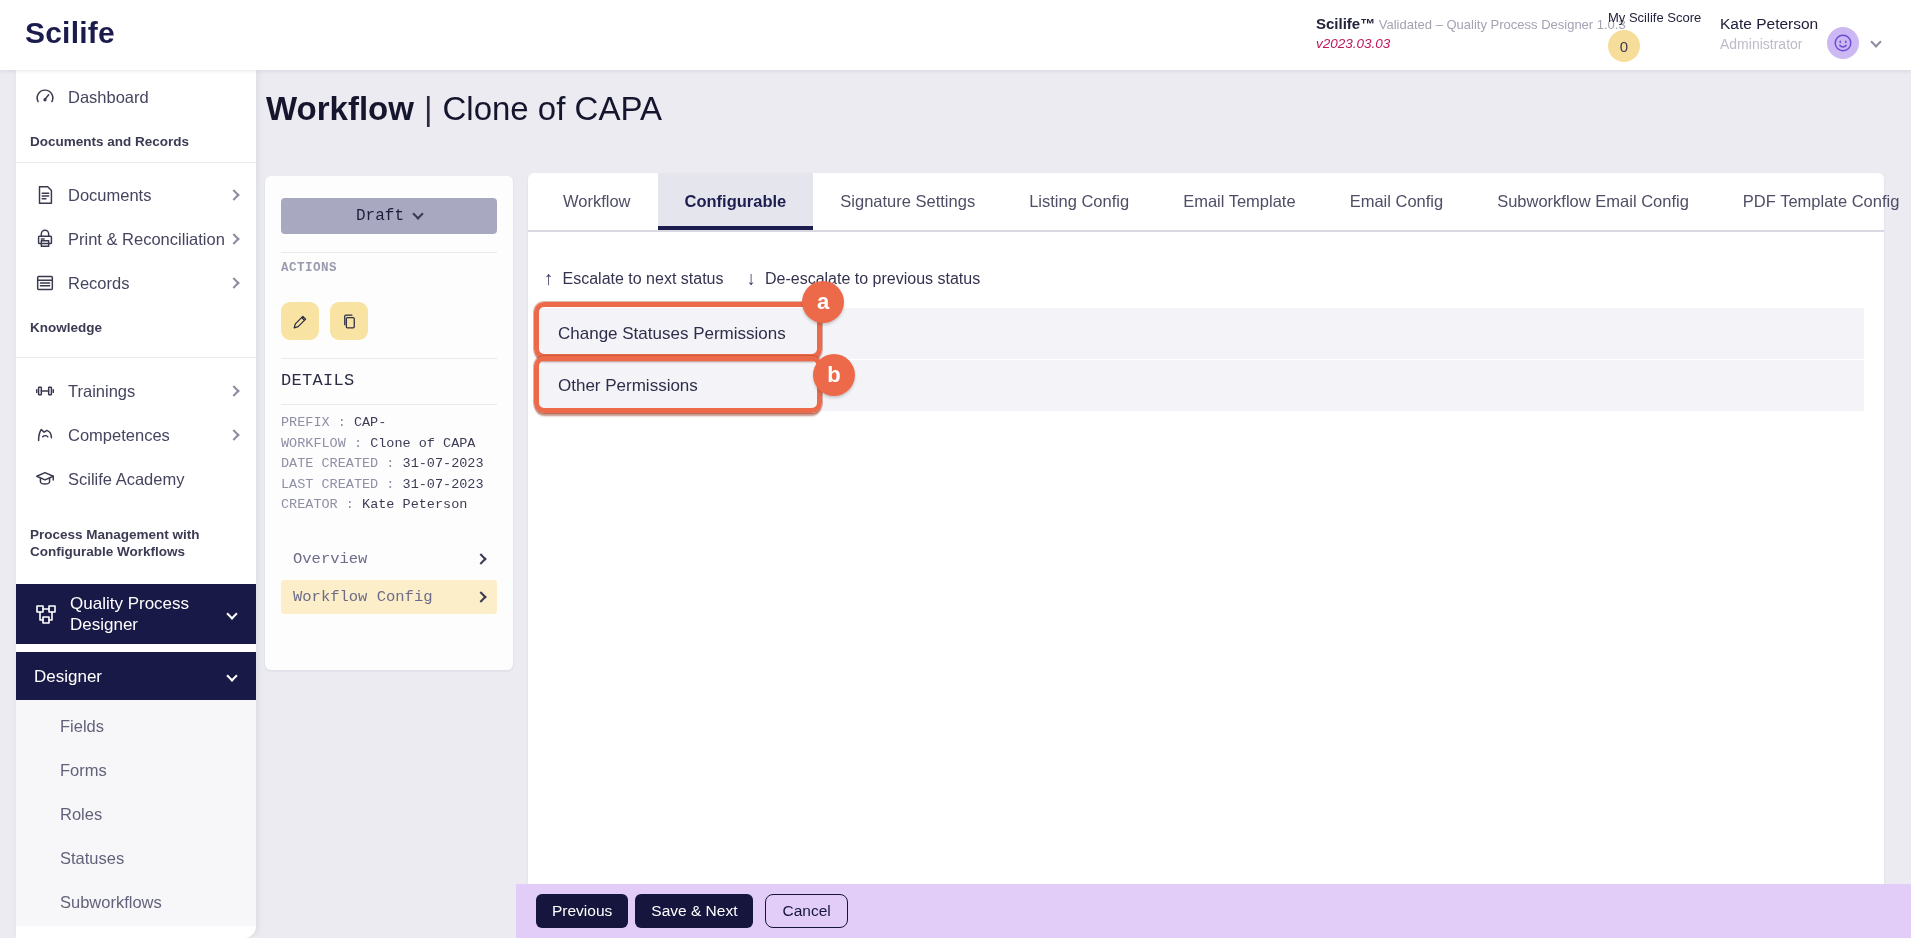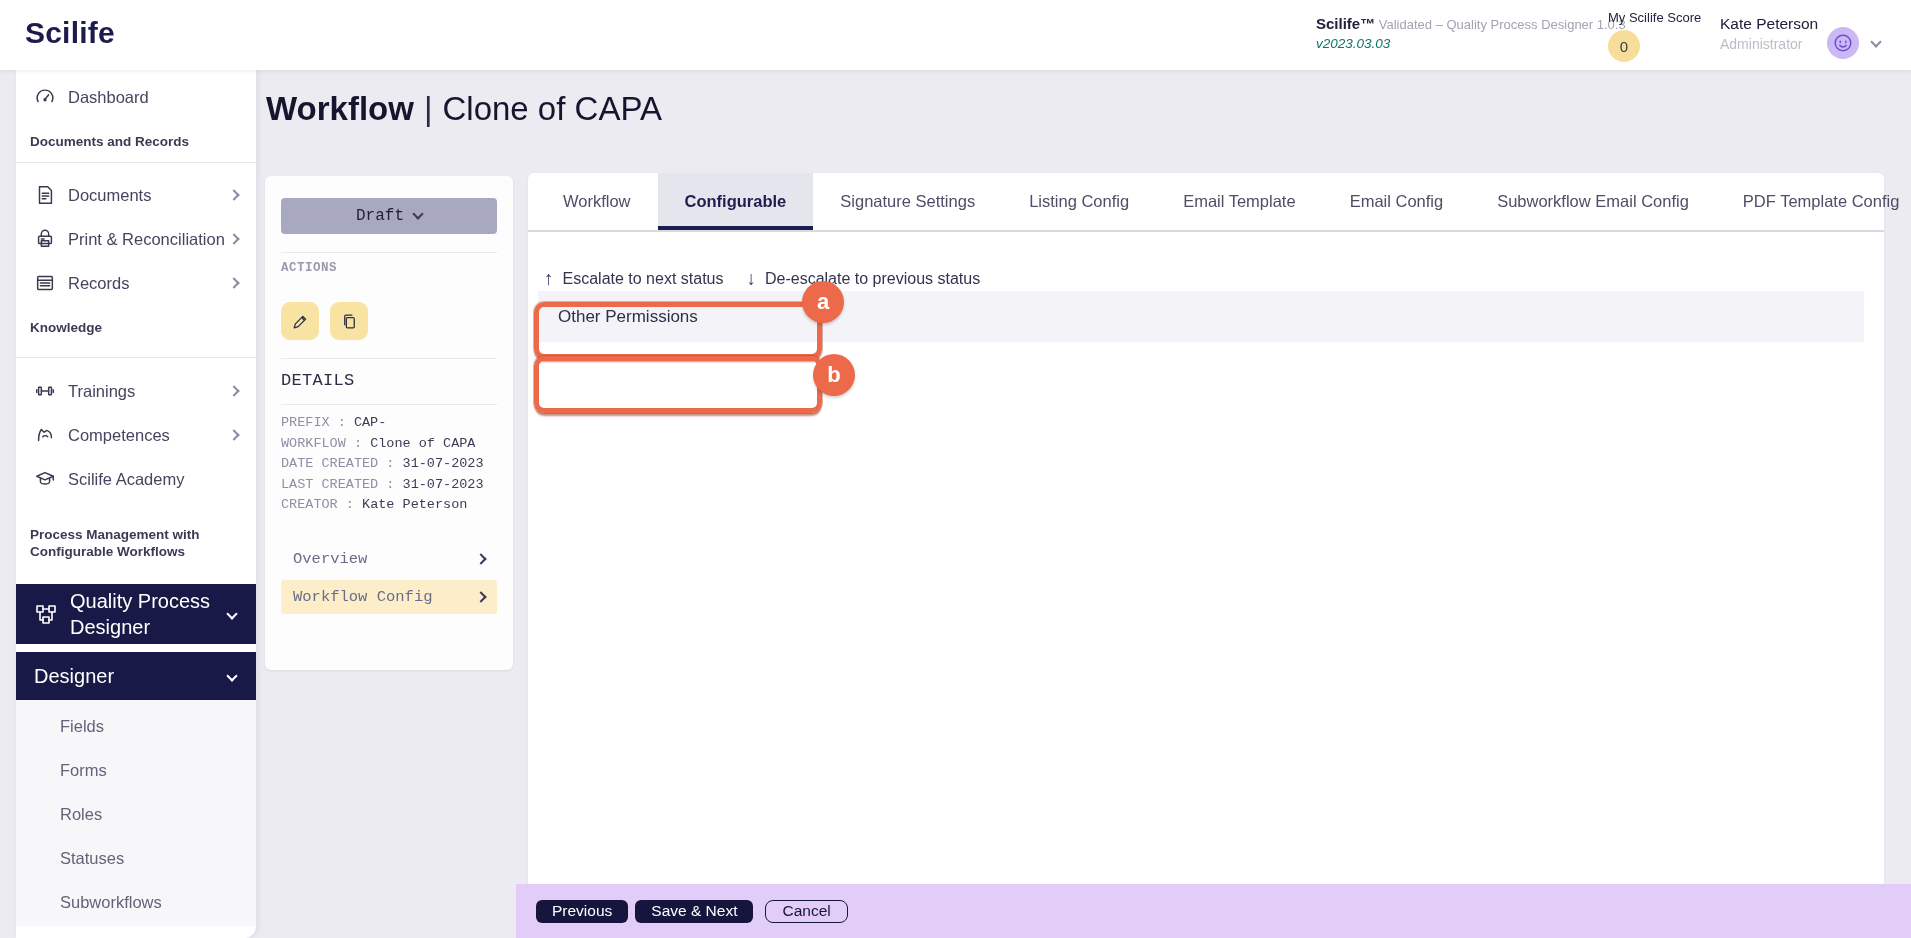--- a/index.html
+++ b/index.html
@@ -17,21 +17,21 @@
     position:absolute; top:0; left:0; width:1911px; height:70px;
     background:#ffffff; box-shadow:0 1px 4px rgba(27,27,77,.10); z-index:30;
   }
   .logo {
     position:absolute; left:25px; top:16px;
     font-size:30px; font-weight:600; letter-spacing:.2px; color:#1b1b4d;
   }
   .product-block { position:absolute; left:1316px; top:14px; line-height:19px; white-space:nowrap; }
   .product-bold { font-size:15px; font-weight:700; color:#23233c; }
   .product-rest { font-size:13px; color:#a3a3b2; }
-  .product-version { font-size:13.5px; font-style:italic; color:#0f766e; }
+  .product-version { font-size:13.5px; font-style:italic; color:#be185d; }
   .score-block { position:absolute; left:1608px; top:10px; }
   .score-label { font-size:13px; color:#23233c; white-space:nowrap; }
   .score-badge {
     margin-top:5px; width:32px; height:32px; border-radius:50%;
     background:#f7dd9a; color:#3a3a50; font-size:15px;
     display:flex; align-items:center; justify-content:center;
   }
   .user-block { position:absolute; left:1720px; top:15px; text-align:left; }
   .user-name { font-size:15.5px; color:#20203a; }
   .user-role { font-size:14px; color:#bcbcc9; margin-top:3px; }
@@ -62,21 +62,21 @@
   .side-heading {
     padding:14px 18px 12px 14px; font-size:13.5px; font-weight:700;
     color:#3b3b54; line-height:17px;
   }
   .side-divider { height:1px; background:#e8e8ee; }
   .dark-item {
     background:#191947; color:#ffffff; display:flex; align-items:center;
     padding:0 18px; gap:12px; position:relative; cursor:pointer;
   }
   .dark-item .icn { width:24px; height:24px; color:#ffffff; flex:0 0 auto; }
-  .dark-item .label { font-size:20px; line-height:26px; max-width:150px; }
+  .dark-item .label { font-size:17px; line-height:21px; max-width:150px; }
   .dark-item .chev { position:absolute; right:20px; }
   .sub-list { background:#f7f7fa; padding-top:4px; height:226px; }
   .sub-item { height:44px; display:flex; align-items:center; padding-left:44px; font-size:16.5px; color:#62627a; cursor:pointer; }
 
   
   .page-title { position:absolute; left:266px; top:90px; font-size:33px; color:#15152e; }
   .page-title .t-bold { font-weight:700; }
   .page-title .t-sep { font-weight:300; margin:0 10px; color:#2a2a44; }
 
   
@@ -148,21 +148,21 @@
     background:#ec6a4a; color:#ffffff; font-size:22px; font-weight:700;
     display:flex; align-items:center; justify-content:center;
     box-shadow:0 2px 3px rgba(0,0,0,.18); z-index:41;
   }
 
   
   .footer {
     position:absolute; left:516px; top:884px; width:1395px; height:54px;
     background:#e2cdf9; display:flex; align-items:center; padding-left:20px; gap:7px; z-index:35;
   }
-  .btn { height:23px; border-radius:6px; font-family:inherit; font-size:15.5px; padding:0 16px; cursor:pointer; }
+  .btn { height:34px; border-radius:6px; font-family:inherit; font-size:15.5px; padding:0 16px; cursor:pointer; }
   .btn.solid { background:#15153e; color:#ffffff; border:none; }
   .btn.outline { background:transparent; color:#15153e; border:1.5px solid #15153e; border-radius:8px; margin-left:5px; }
 
   svg.line { fill:none; stroke:currentColor; stroke-width:1.6; stroke-linecap:round; stroke-linejoin:round; }
 </style>
 </head>
 <body>
 
 <div id="stage">
 
@@ -366,20 +366,21 @@
     </div>
 
     <div class="legend">
       <span class="arrow">↑</span>
       <span>Escalate to next status</span>
       <span class="gap"></span>
       <span class="arrow">↓</span>
       <span>De-escalate to previous status</span>
     </div>
 
+    <div class="perm-row first">Change Statuses Permissions</div>
     <div class="perm-row second">Other Permissions</div>
   </div>
 
   <div class="anno-box" style="left:534px; top:302px; width:288px; height:57px;"></div>
   <div class="anno-badge" style="left:802px; top:281px;">a</div>
   <div class="anno-box" style="left:534px; top:356px; width:288px; height:57px;"></div>
   <div class="anno-badge" style="left:813px; top:354px;">b</div>
 
   <div class="footer">
     <button class="btn solid">Previous</button>

